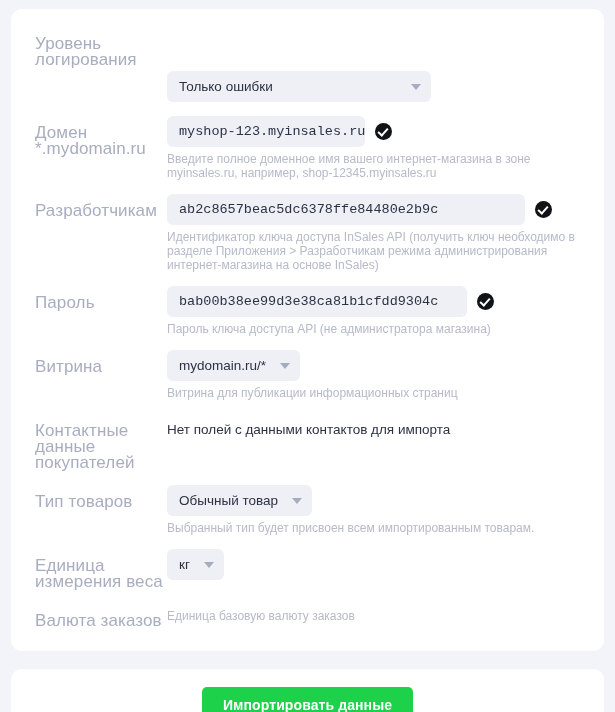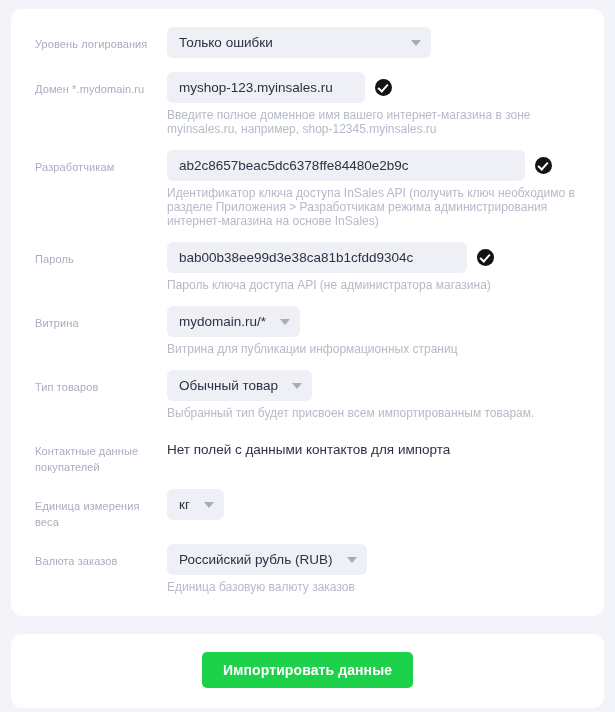--- a/index.html
+++ b/index.html
@@ -36,21 +36,21 @@
     display: flex;
     align-items: flex-start;
     padding: 0 14px 0 14px;
   }
   .row + .row { margin-top: 14px; }
 
   .label {
     width: 140px;
     flex: 0 0 140px;
     color: #a8adc0;
-    font-size: 11px;
+    font-size: 17px;
     line-height: 16px;
     padding-top: 9px;
     padding-left: 10px;
     letter-spacing: 0.1px;
   }
   .field {
     flex: 1 1 auto;
     min-width: 0;
     padding-left: 2px;
   }
@@ -80,37 +80,39 @@
     margin-left: 14px;
     width: 0; height: 0;
     border-left: 5px solid transparent;
     border-right: 5px solid transparent;
     border-top: 6px solid #a6acc0;
     flex: 0 0 auto;
   }
   .select.wide {
     width: 264px;
     justify-content: flex-start;
+    margin-top: 44px;
   }
   .select.wide .caret { margin-left: auto; }
 
   
   .input {
     background: #eef0f6;
     border-radius: 6px;
     height: 31px;
     display: inline-flex;
     align-items: center;
     padding: 0 12px;
     color: #2c3144;
     font-size: 13.5px;
     border: none;
     outline: none;
     white-space: nowrap;
     overflow: hidden;
+    font-family: Liberation Mono, monospace;
   }
   .input.w-domain { width: 198px; }
   .input.w-key    { width: 358px; }
   .input.w-pass   { width: 300px; }
 
   
   .check {
     width: 17px; height: 17px;
     border-radius: 50%;
     background: #111317;
@@ -213,60 +215,54 @@
           <div class="select">
             <span>mydomain.ru/*</span>
             <span class="caret"></span>
           </div>
         </div>
         <div class="hint">Витрина для публикации информационных страниц</div>
       </div>
     </div>
 
     <div class="row">
+      <div class="label">Контактные данные покупателей</div>
+      <div class="field">
+        <div class="plain-value">Нет полей с данными контактов для импорта</div>
+      </div>
+    </div>
+
+    <div class="row">
       <div class="label">Тип товаров</div>
       <div class="field">
         <div class="control-line">
           <div class="select">
             <span>Обычный товар</span>
             <span class="caret"></span>
           </div>
         </div>
         <div class="hint">Выбранный тип будет присвоен всем импортированным товарам.</div>
       </div>
     </div>
 
     <div class="row">
-      <div class="label">Контактные данные покупателей</div>
-      <div class="field">
-        <div class="plain-value">Нет полей с данными контактов для импорта</div>
-      </div>
-    </div>
-
-    <div class="row">
       <div class="label">Единица измерения веса</div>
       <div class="field">
         <div class="control-line">
           <div class="select">
             <span>кг</span>
             <span class="caret"></span>
           </div>
         </div>
       </div>
     </div>
 
     <div class="row">
       <div class="label">Валюта заказов</div>
       <div class="field">
-        <div class="control-line">
-          <div class="select">
-            <span>Российский рубль (RUB)</span>
-            <span class="caret"></span>
-          </div>
-        </div>
         <div class="hint">Единица базовую валюту заказов</div>
       </div>
     </div>
 
   </div>
 
   <div class="card card-actions">
     <button class="btn-import">Импортировать данные</button>
   </div>
 

